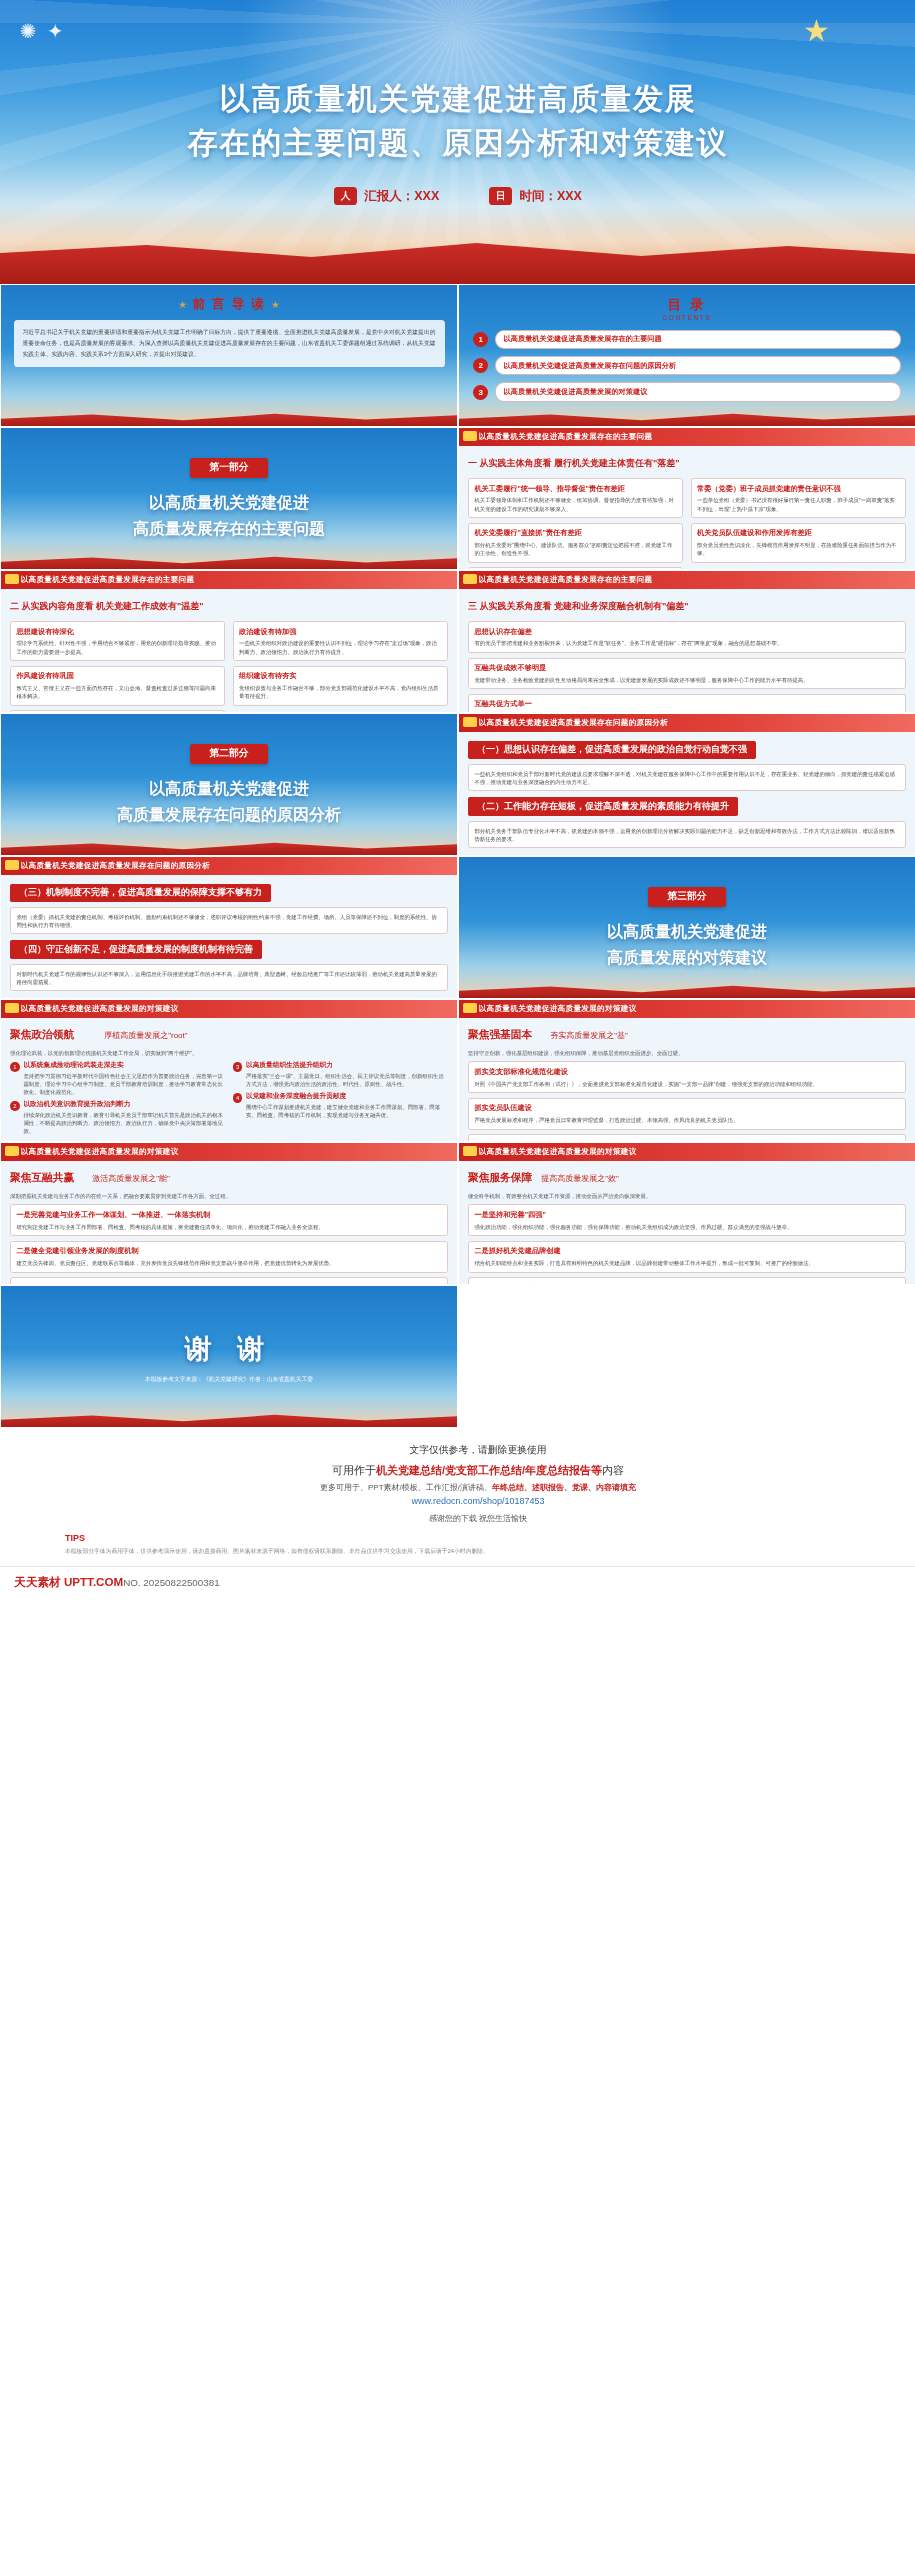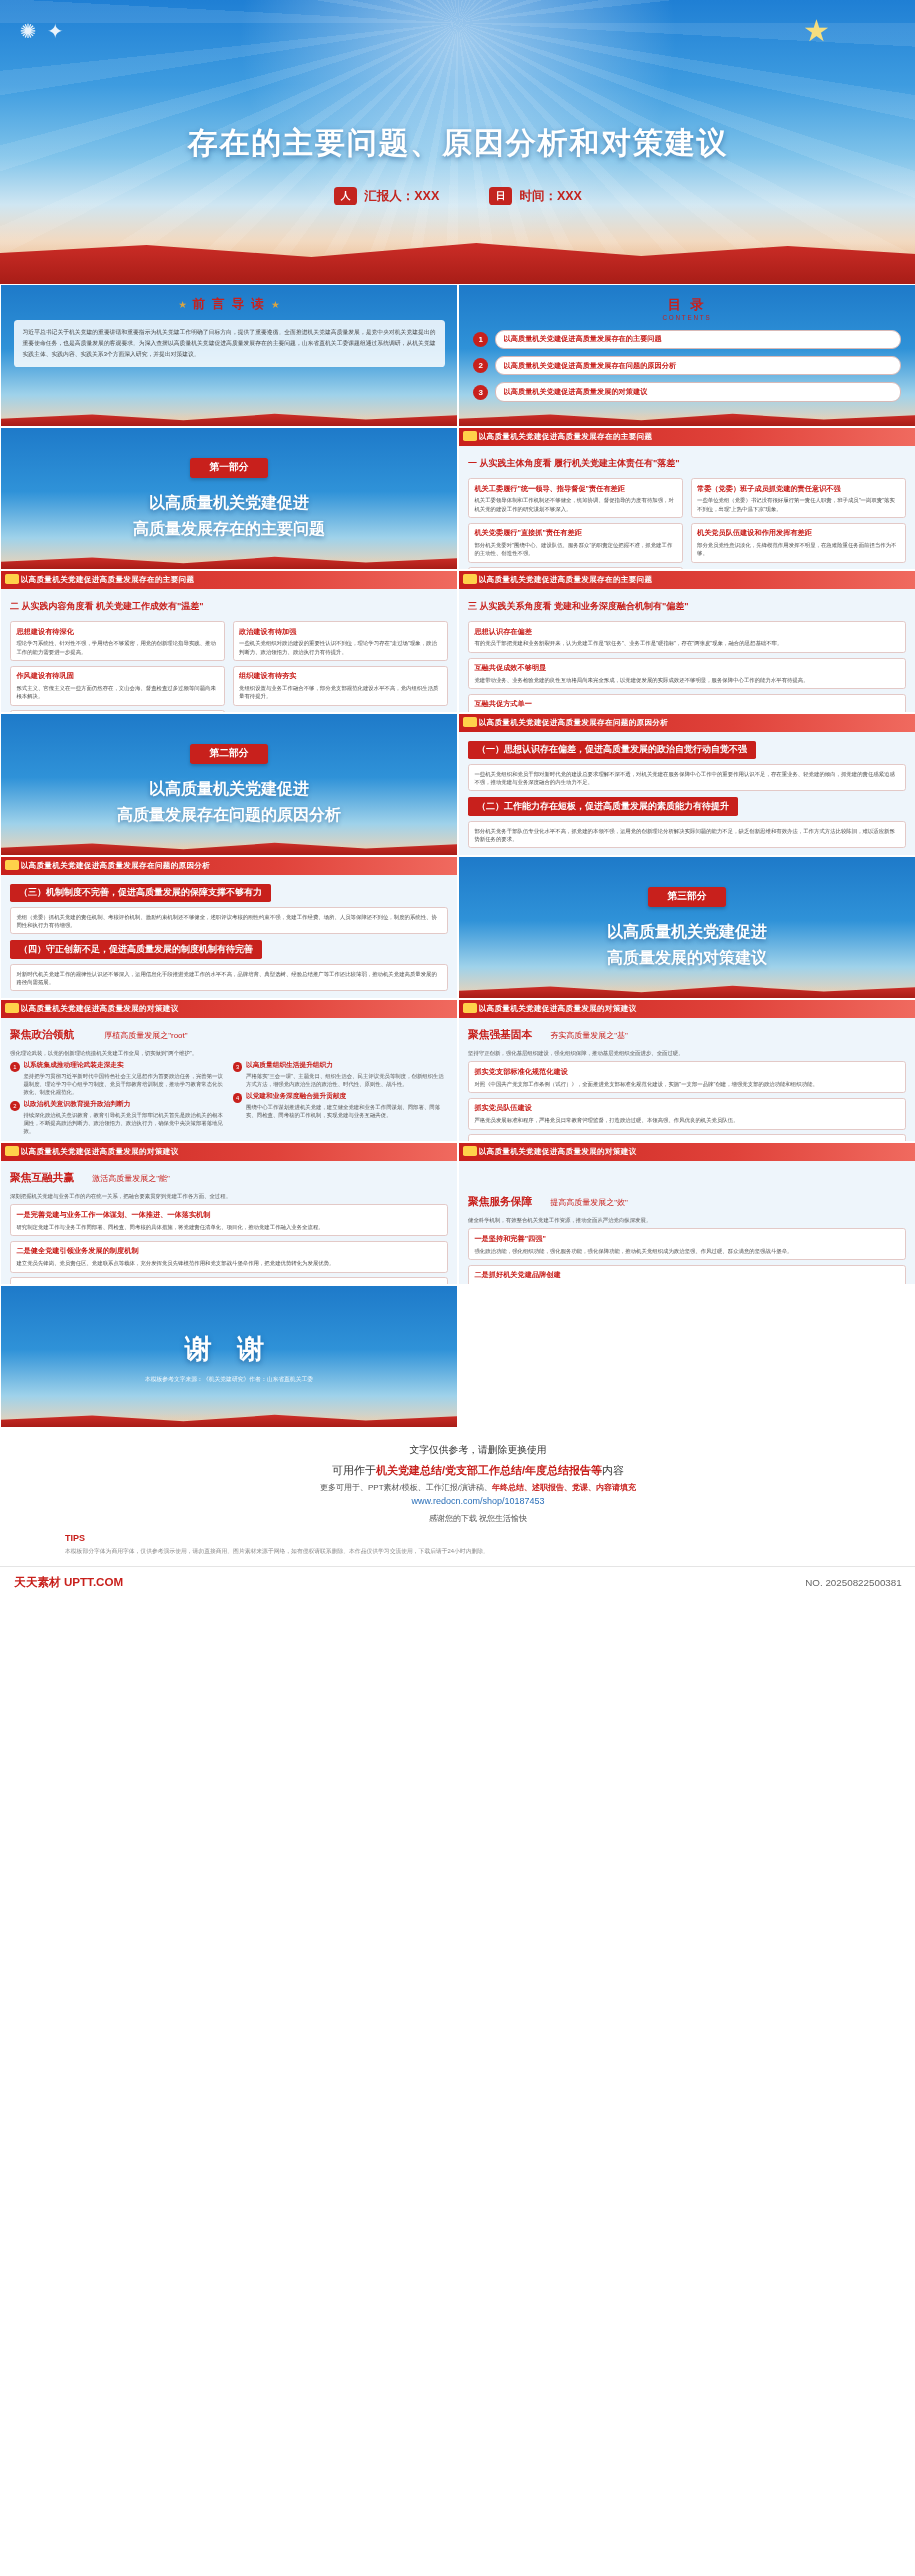--- a/index.html
+++ b/index.html
@@ -153,36 +153,36 @@
   .footer-info .l4 { font-size:8px; color:#555; }
   .footer-info .url { font-size:9px; color:#2a6fb8; margin:2.7px 0 7.2px; }
   .footer-info .l5 { font-size:8px; color:#555; margin-bottom:9px;}
   .tips { text-align:left; padding:0 25px; }
   .tips .tt { font-size:9px; color:#c8201c; font-weight:700; margin-bottom:3.6px; }
   .tips p { font-size:5.8px; color:#888; line-height:1.8; }
 
   
   .bottombar {
     height:32px; background:#ffffff; border-top:0.9px solid #e5e5e5;
-    display:flex; align-items:center; justify-content:space-between; padding:0 14.3px;gap:31px;
+    display:flex; align-items:center; justify-content:flex-start; padding:0 14.3px;
   }
   .bottombar .brand { font-size:11.6px; color:#444; font-weight:700; }
   .bottombar .brand span { color:#c8201c; }
   .bottombar .no { font-size:9.8px; color:#666; }
 </style>
 </head>
 <body>
 
 <div class="page cover">
   <div class="rays"></div>
   <div class="doves">✺ ✦</div>
   <div class="star">★</div>
   <div class="cover-title">
     <h1>
-      <br>
+      <span>以高质量机关党建促进高质量发展</span><br>
       <span>存在的主要问题、原因分析和对策建议</span>
     </h1>
   </div>
   <div class="cover-meta">
     <div class="mi">
       <span class="badge">人</span>
       <span>汇报人：XXX</span>
     </div>
     <div class="mi">
       <span class="badge">日</span>
@@ -496,21 +496,21 @@
       </div>
     </div>
   </div>
 
   <div class="slide doc">
     <div class="topbar">
       <span class="flag"></span>
       <span>以高质量机关党建促进高质量发展的对策建议</span>
     </div>
     <div class="body">
-      <div style="display:flex;align-items:baseline;gap:9px;margin-top:24px;">
+      <div style="display:flex;align-items:baseline;">
         <div class="sec-title plain" style="font-size:10.7px;">聚焦服务保障</div>
         <div style="font-size:8px;color:#c8201c;">提高高质量发展之"效"</div>
       </div>
       <p style="font-size:5.4px;color:#555;margin-bottom:4.5px;">健全科学机制，有效整合机关党建工作资源，推动全面从严治党向纵深发展。</p>
       <div class="card">
         <h4>一是坚持和完善"四强"</h4>
         <p>强化政治功能，强化组织功能，强化服务功能，强化保障功能，推动机关党组织成为政治坚强、作风过硬、群众满意的坚强战斗堡垒。</p>
       </div>
       <div class="card">
         <h4>二是抓好机关党建品牌创建</h4>

